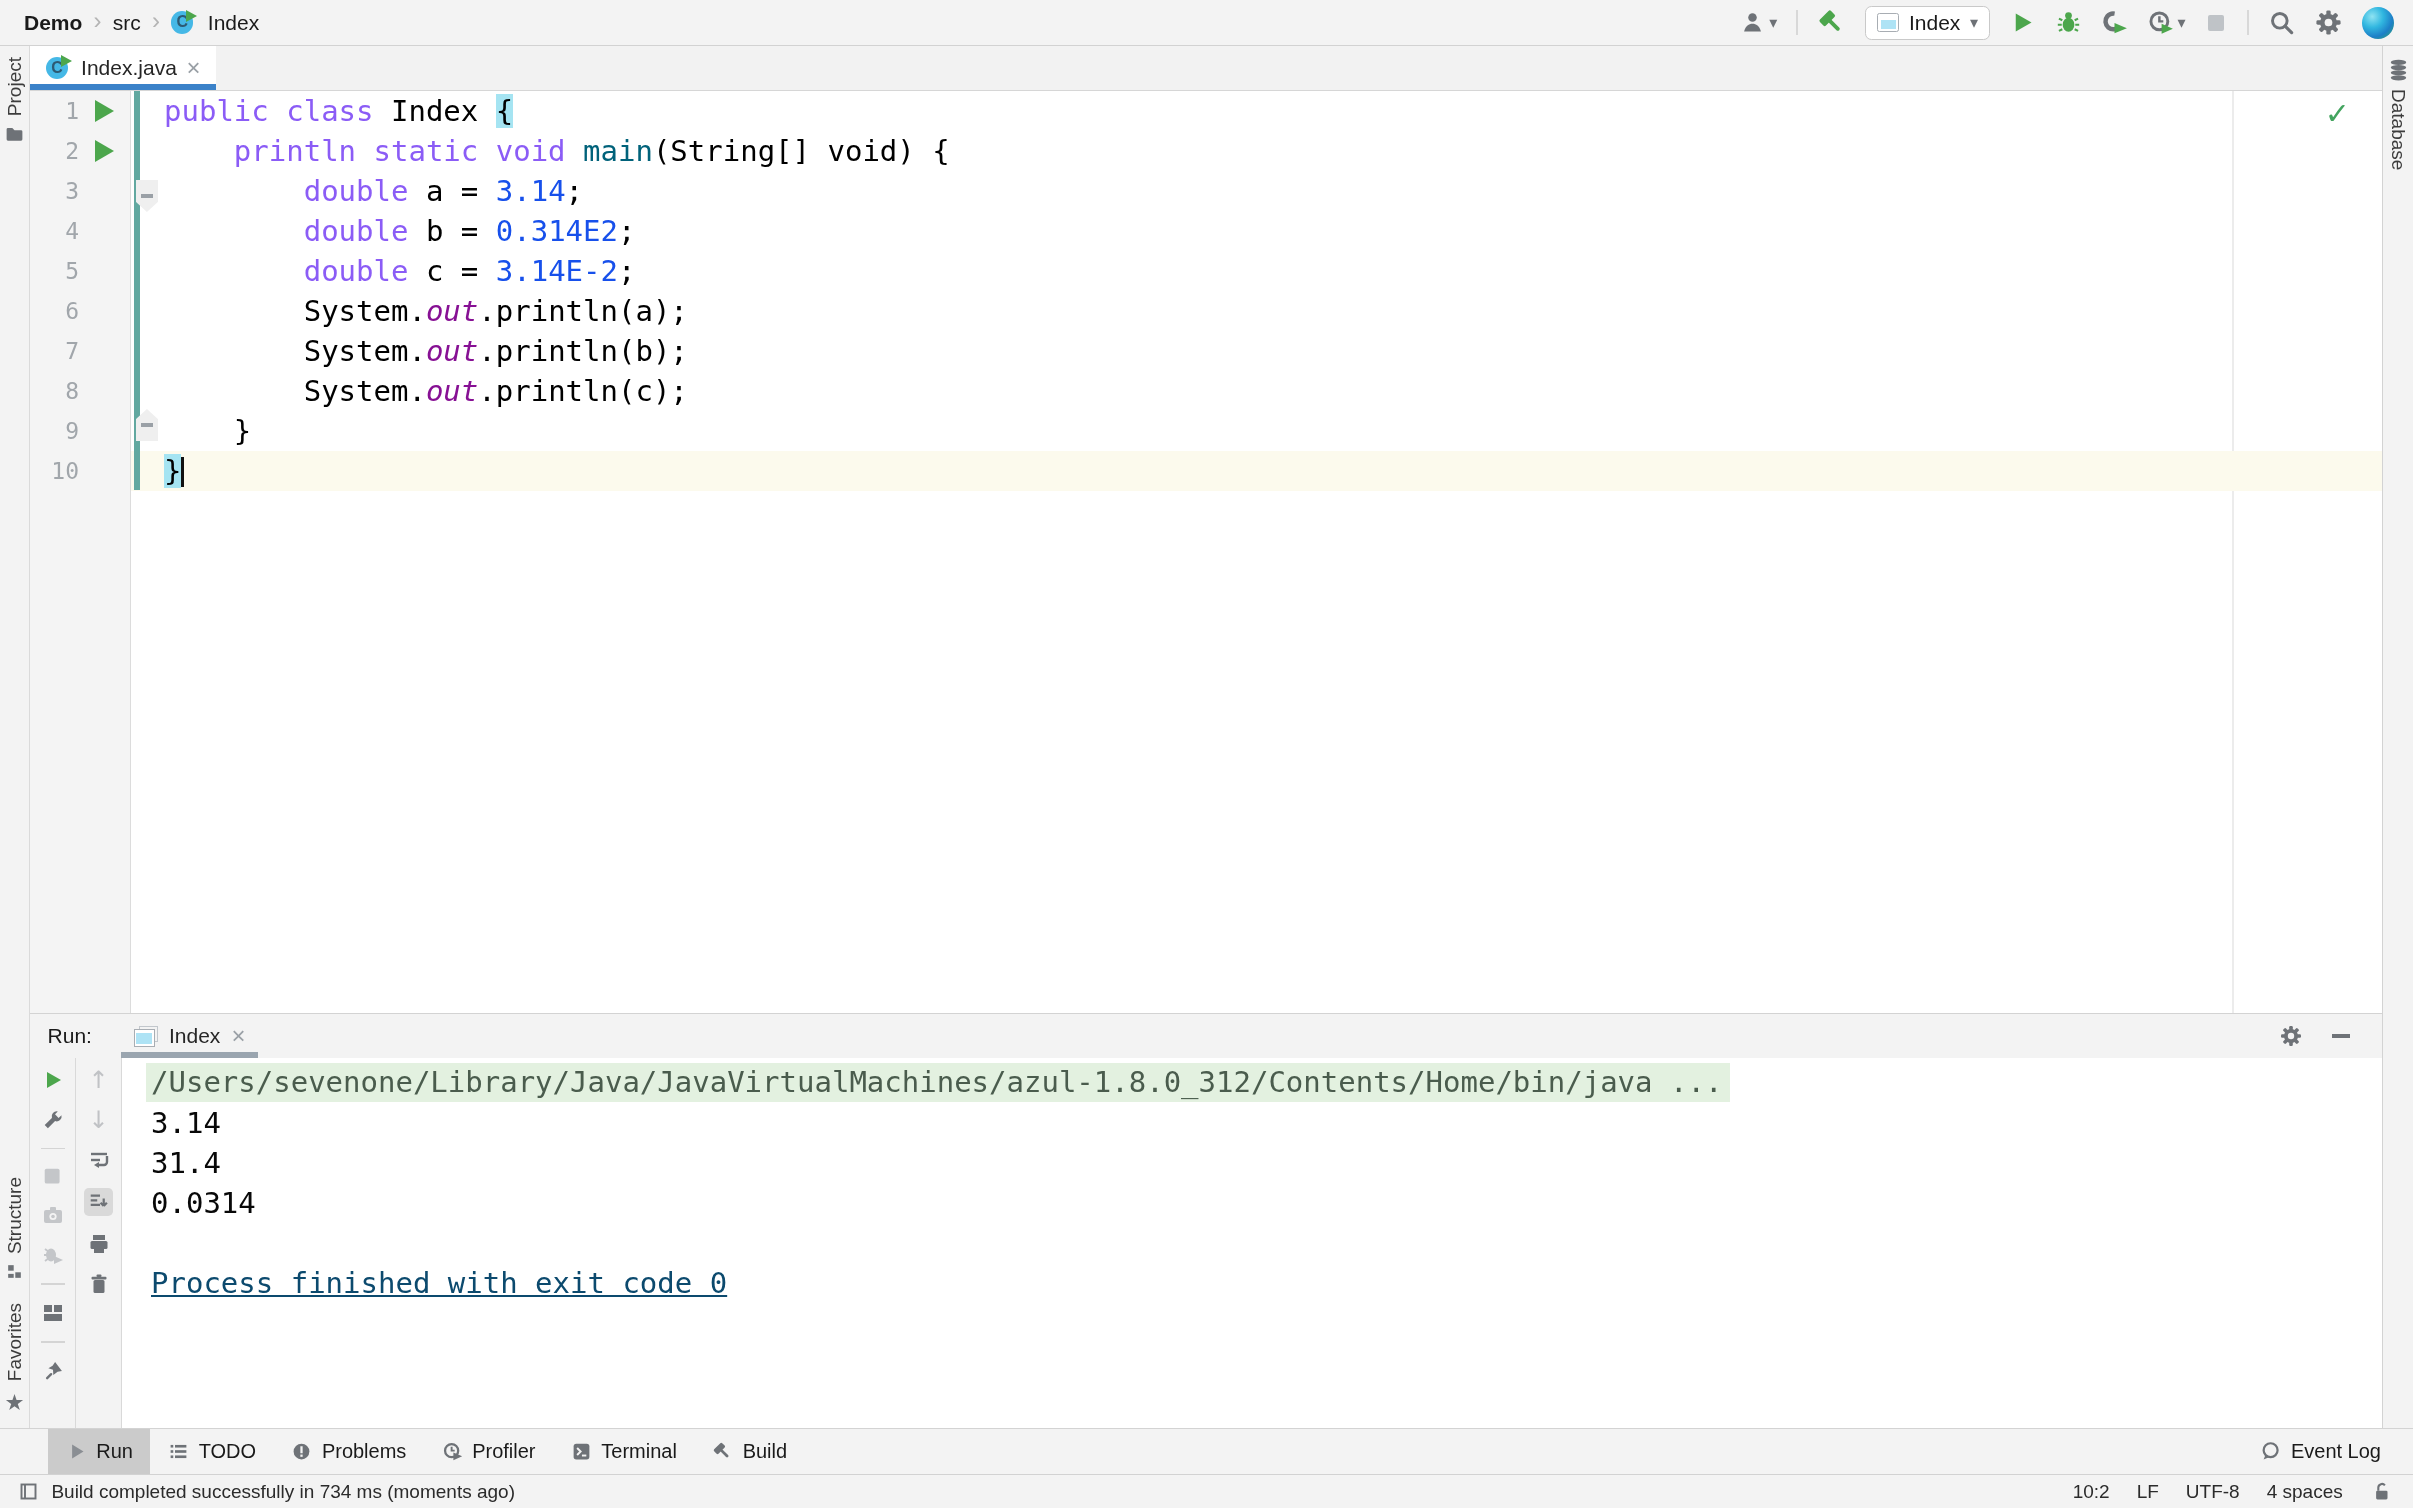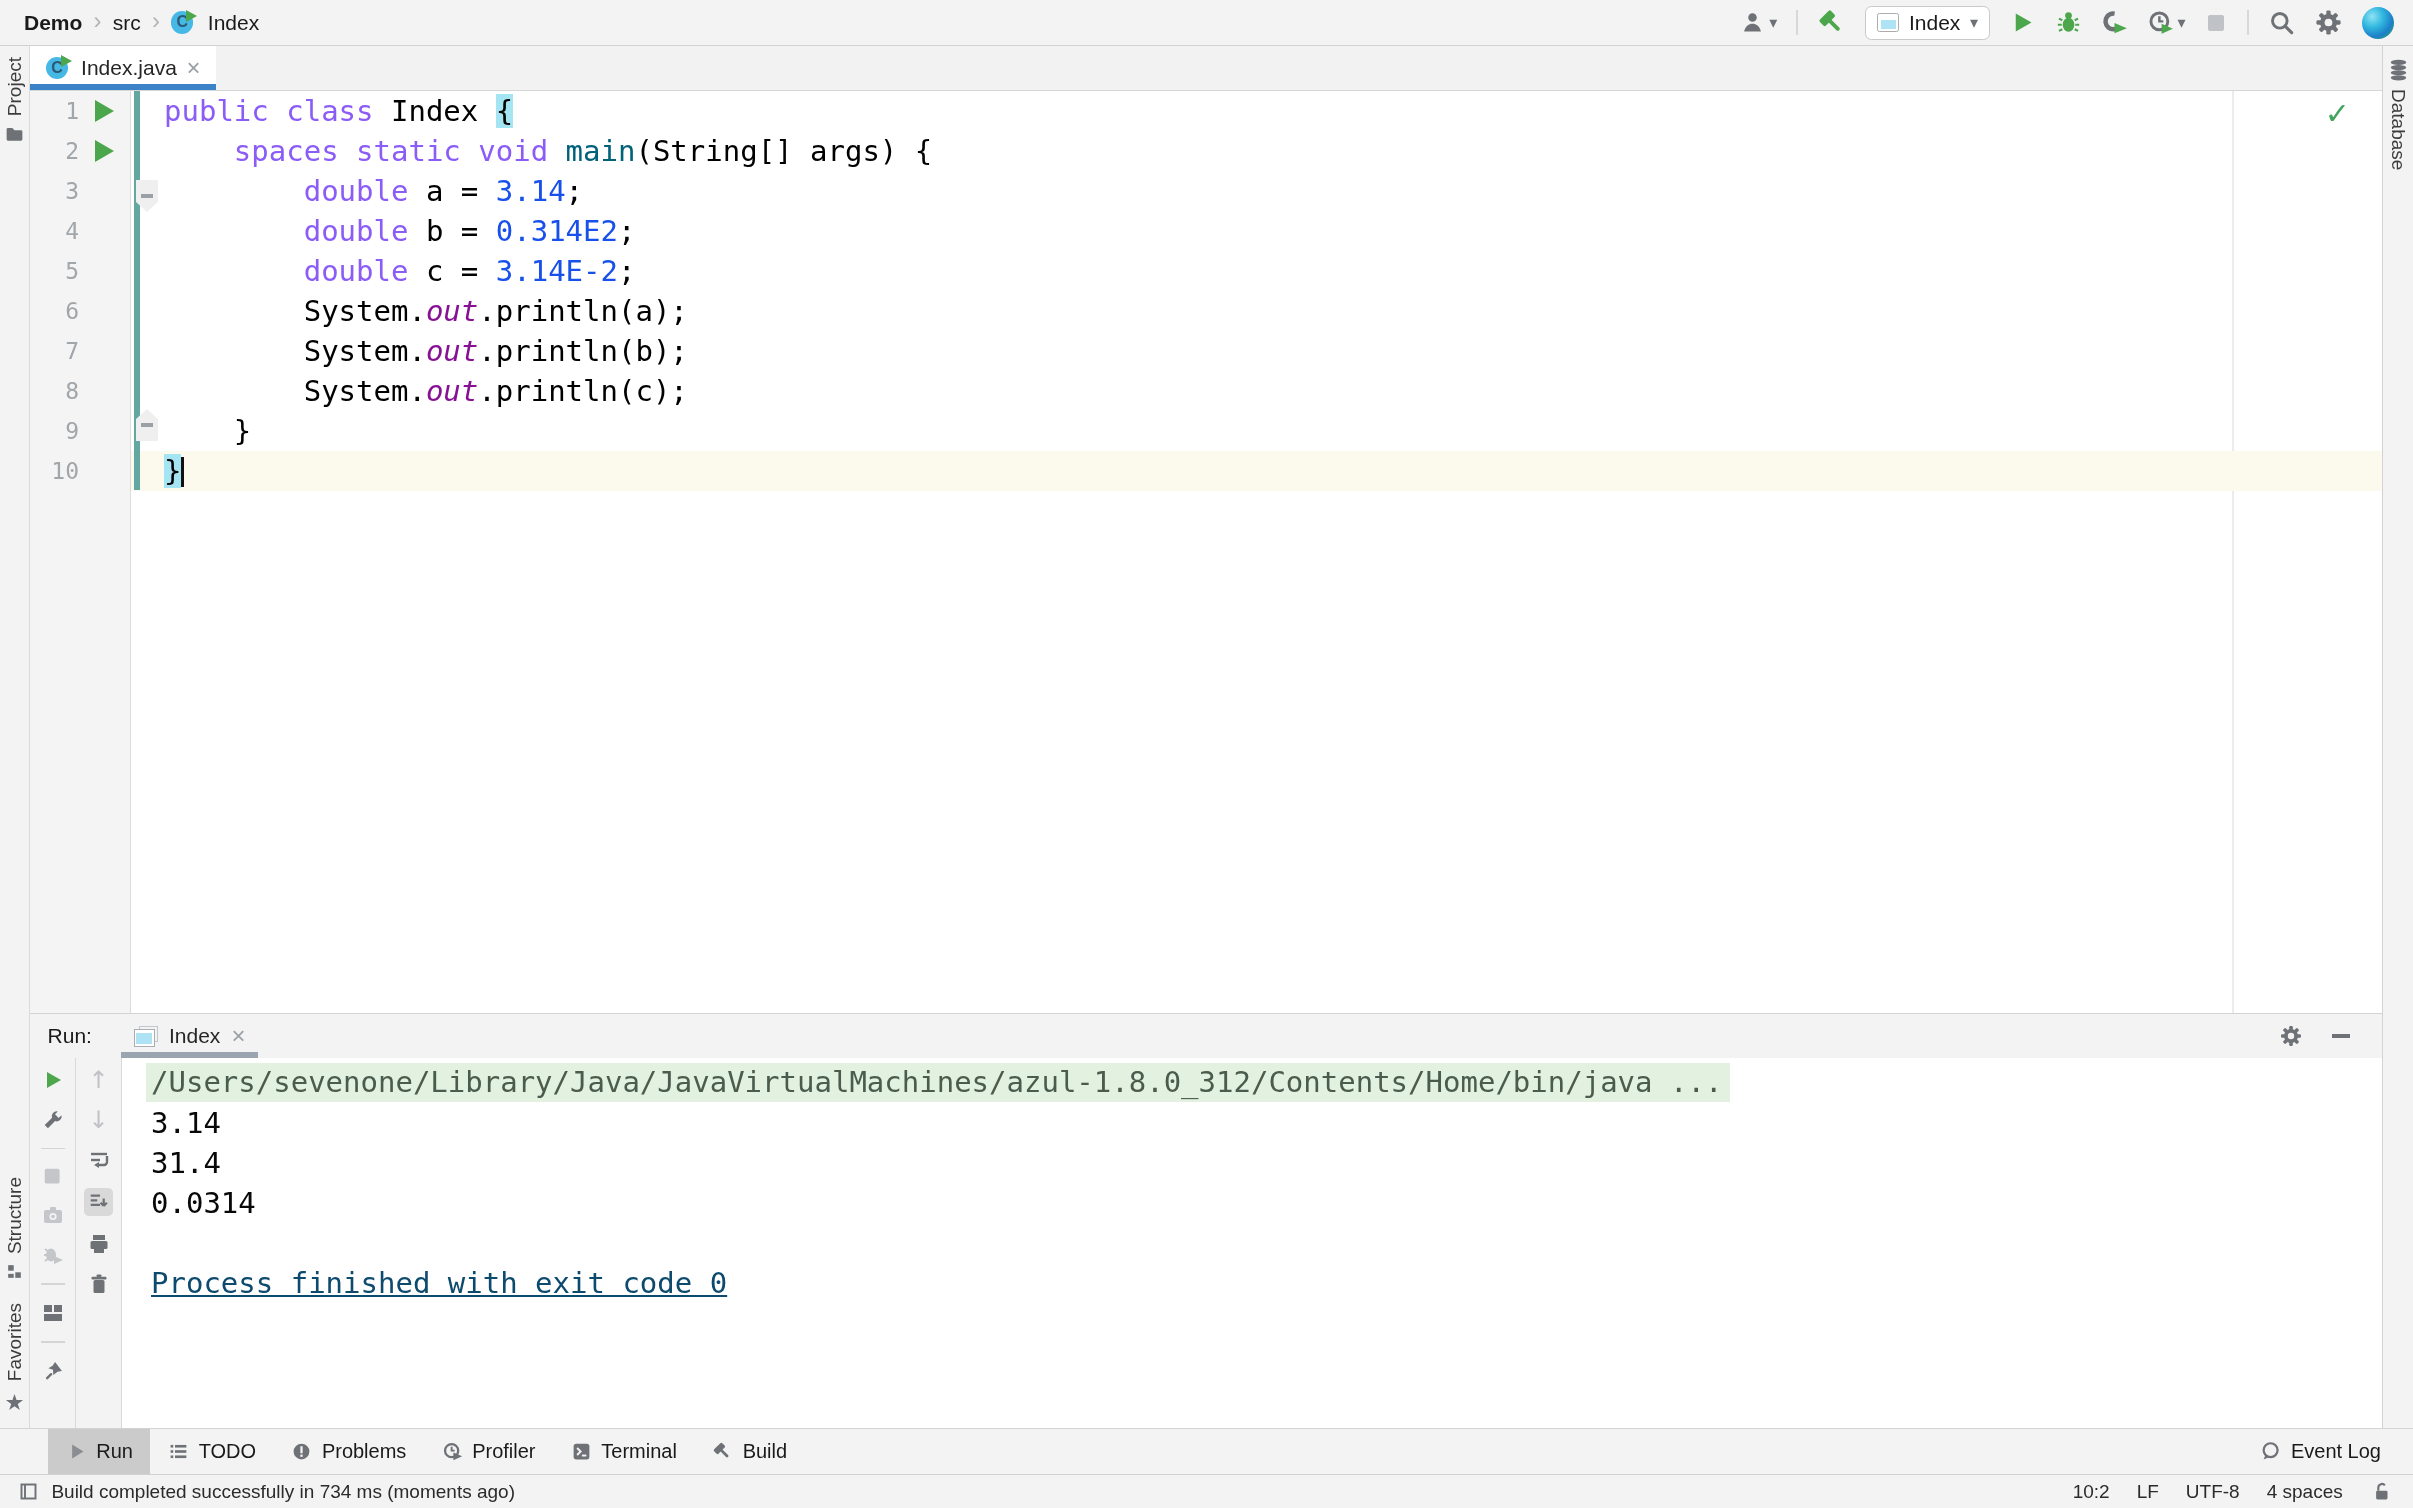--- a/index.html
+++ b/index.html
@@ -297,21 +297,21 @@
           <div class="fold-marker down">
               <span class="dash"></span>
             </div>
           <div class="fold-marker up">
               <span class="dash"></span>
             </div>
           <div id="margin-guide"></div>
           <div id="inspect-ok">✓</div>
           <div id="code-lines">
               <div class="code-line"><span class="tok-kw">public class</span><span> Index </span><span class="tok-hl">{</span></div>
-              <div class="code-line"><span>    </span><span class="tok-kw">spaces static void</span><span> </span><span class="tok-fn">main</span><span>(String[] args) {</span></div>
+              <div class="code-line"><span>    </span><span class="tok-kw">println static void</span><span> </span><span class="tok-fn">main</span><span>(String[] void) {</span></div>
               <div class="code-line"><span>        </span><span class="tok-kw">double</span><span> a = </span><span class="tok-num">3.14</span><span>;</span></div>
               <div class="code-line"><span>        </span><span class="tok-kw">double</span><span> b = </span><span class="tok-num">0.314E2</span><span>;</span></div>
               <div class="code-line"><span>        </span><span class="tok-kw">double</span><span> c = </span><span class="tok-num">3.14E-2</span><span>;</span></div>
               <div class="code-line"><span>        System.</span><span class="tok-fld">out</span><span>.println(a);</span></div>
               <div class="code-line"><span>        System.</span><span class="tok-fld">out</span><span>.println(b);</span></div>
               <div class="code-line"><span>        System.</span><span class="tok-fld">out</span><span>.println(c);</span></div>
               <div class="code-line"><span>    }</span></div>
               <div class="code-line current"><span class="tok-hl">}</span><span class="caret-bar"></span></div>
             </div>
         </div>

